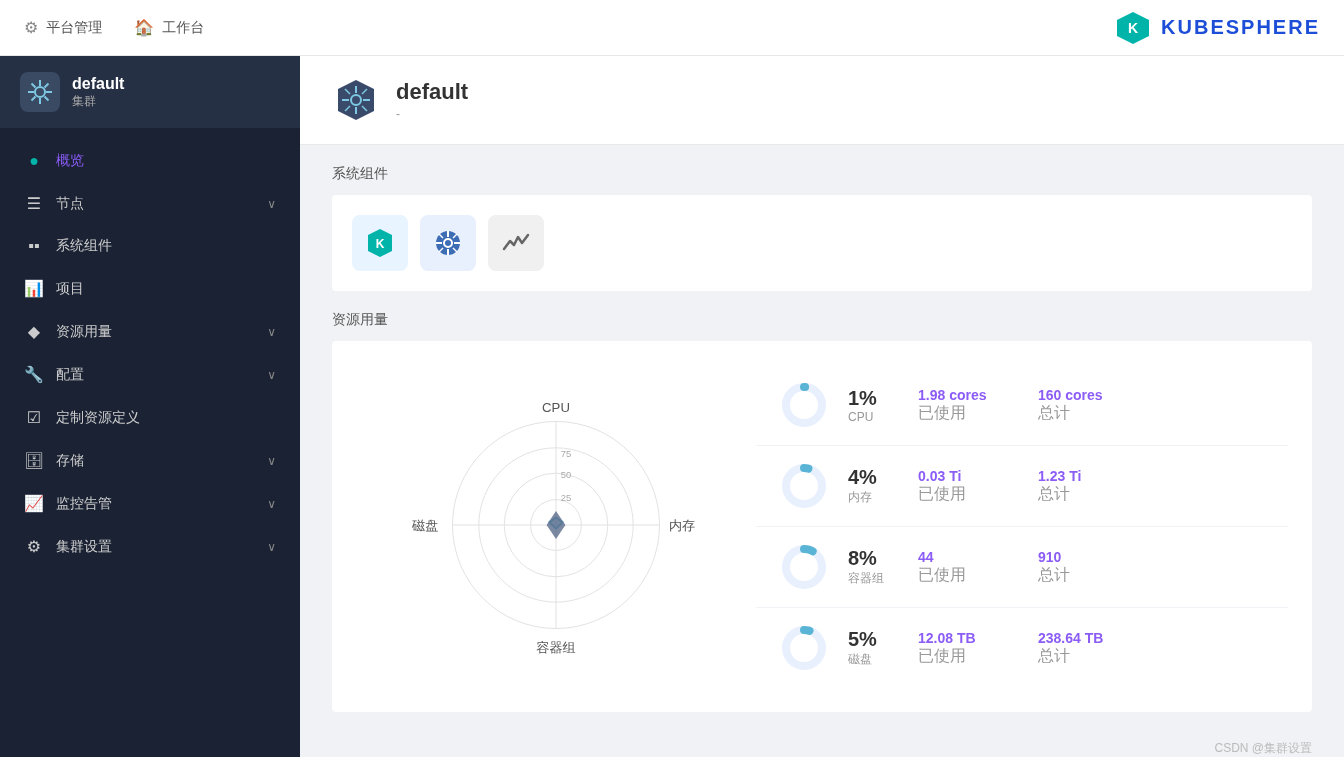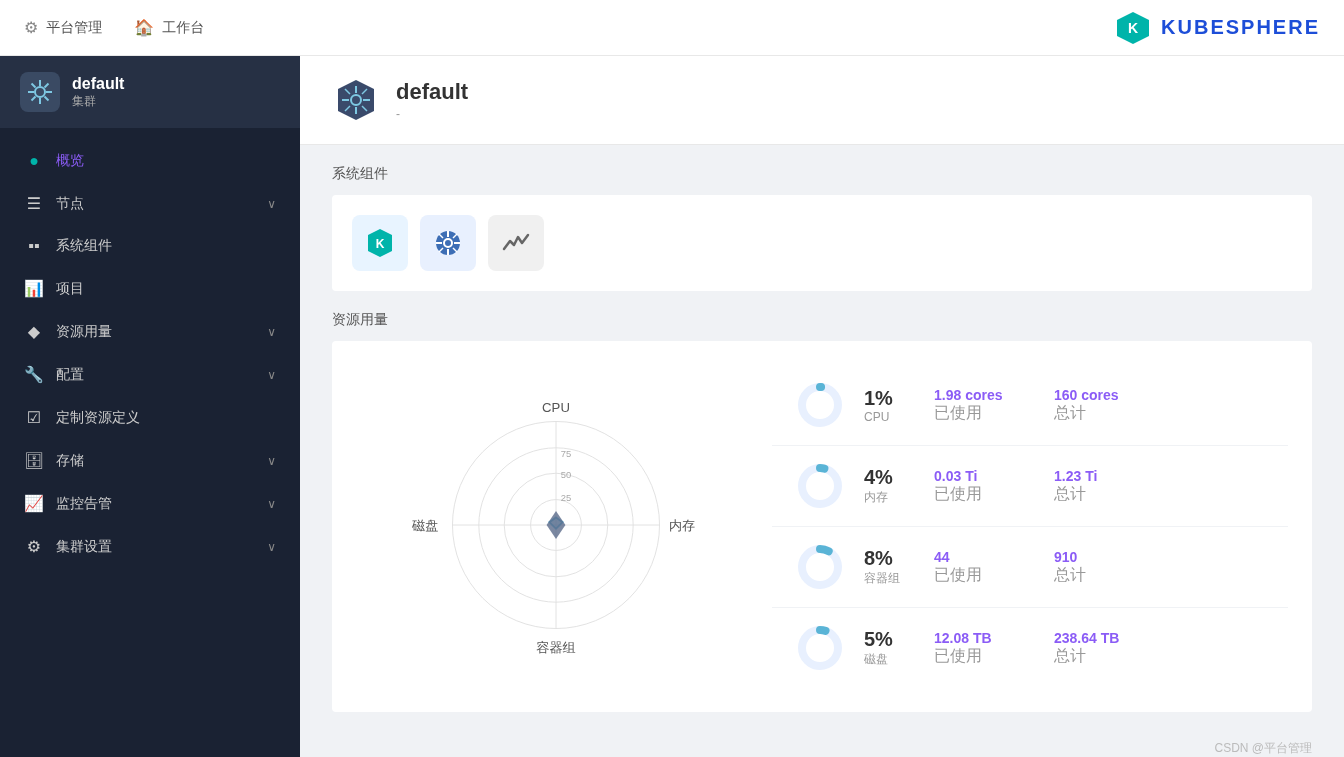--- a/index.html
+++ b/index.html
@@ -109,21 +109,21 @@
     .comp-icon.kubesphere { background: #e8f4ff; }
     .comp-icon.kubernetes { background: #e8f0fe; }
     .comp-icon.monitor { background: #f0f0f0; }
 
     
     .resources-card {
       background: #fff;
       border-radius: 4px;
       padding: 24px;
       display: flex;
-      gap: 16px;
+      gap: 0;
     }
 
     
     .radar-container {
       width: 400px;
       height: 320px;
       position: relative;
       flex-shrink: 0;
     }
     .radar-container svg { width: 100%; height: 100%; }
@@ -454,17 +454,17 @@
               <div class="stat-value">238.64 TB</div>
               <div class="stat-sub">总计</div>
             </div>
           </div>
 
         </div>
       </div>
     </div>
 
     <div class="footer-note">
-      <span>CSDN @平台管理</span>
+      <span>CSDN @集群设置</span>
     </div>
 
   </div>
 </div>
 
 </body></html>

